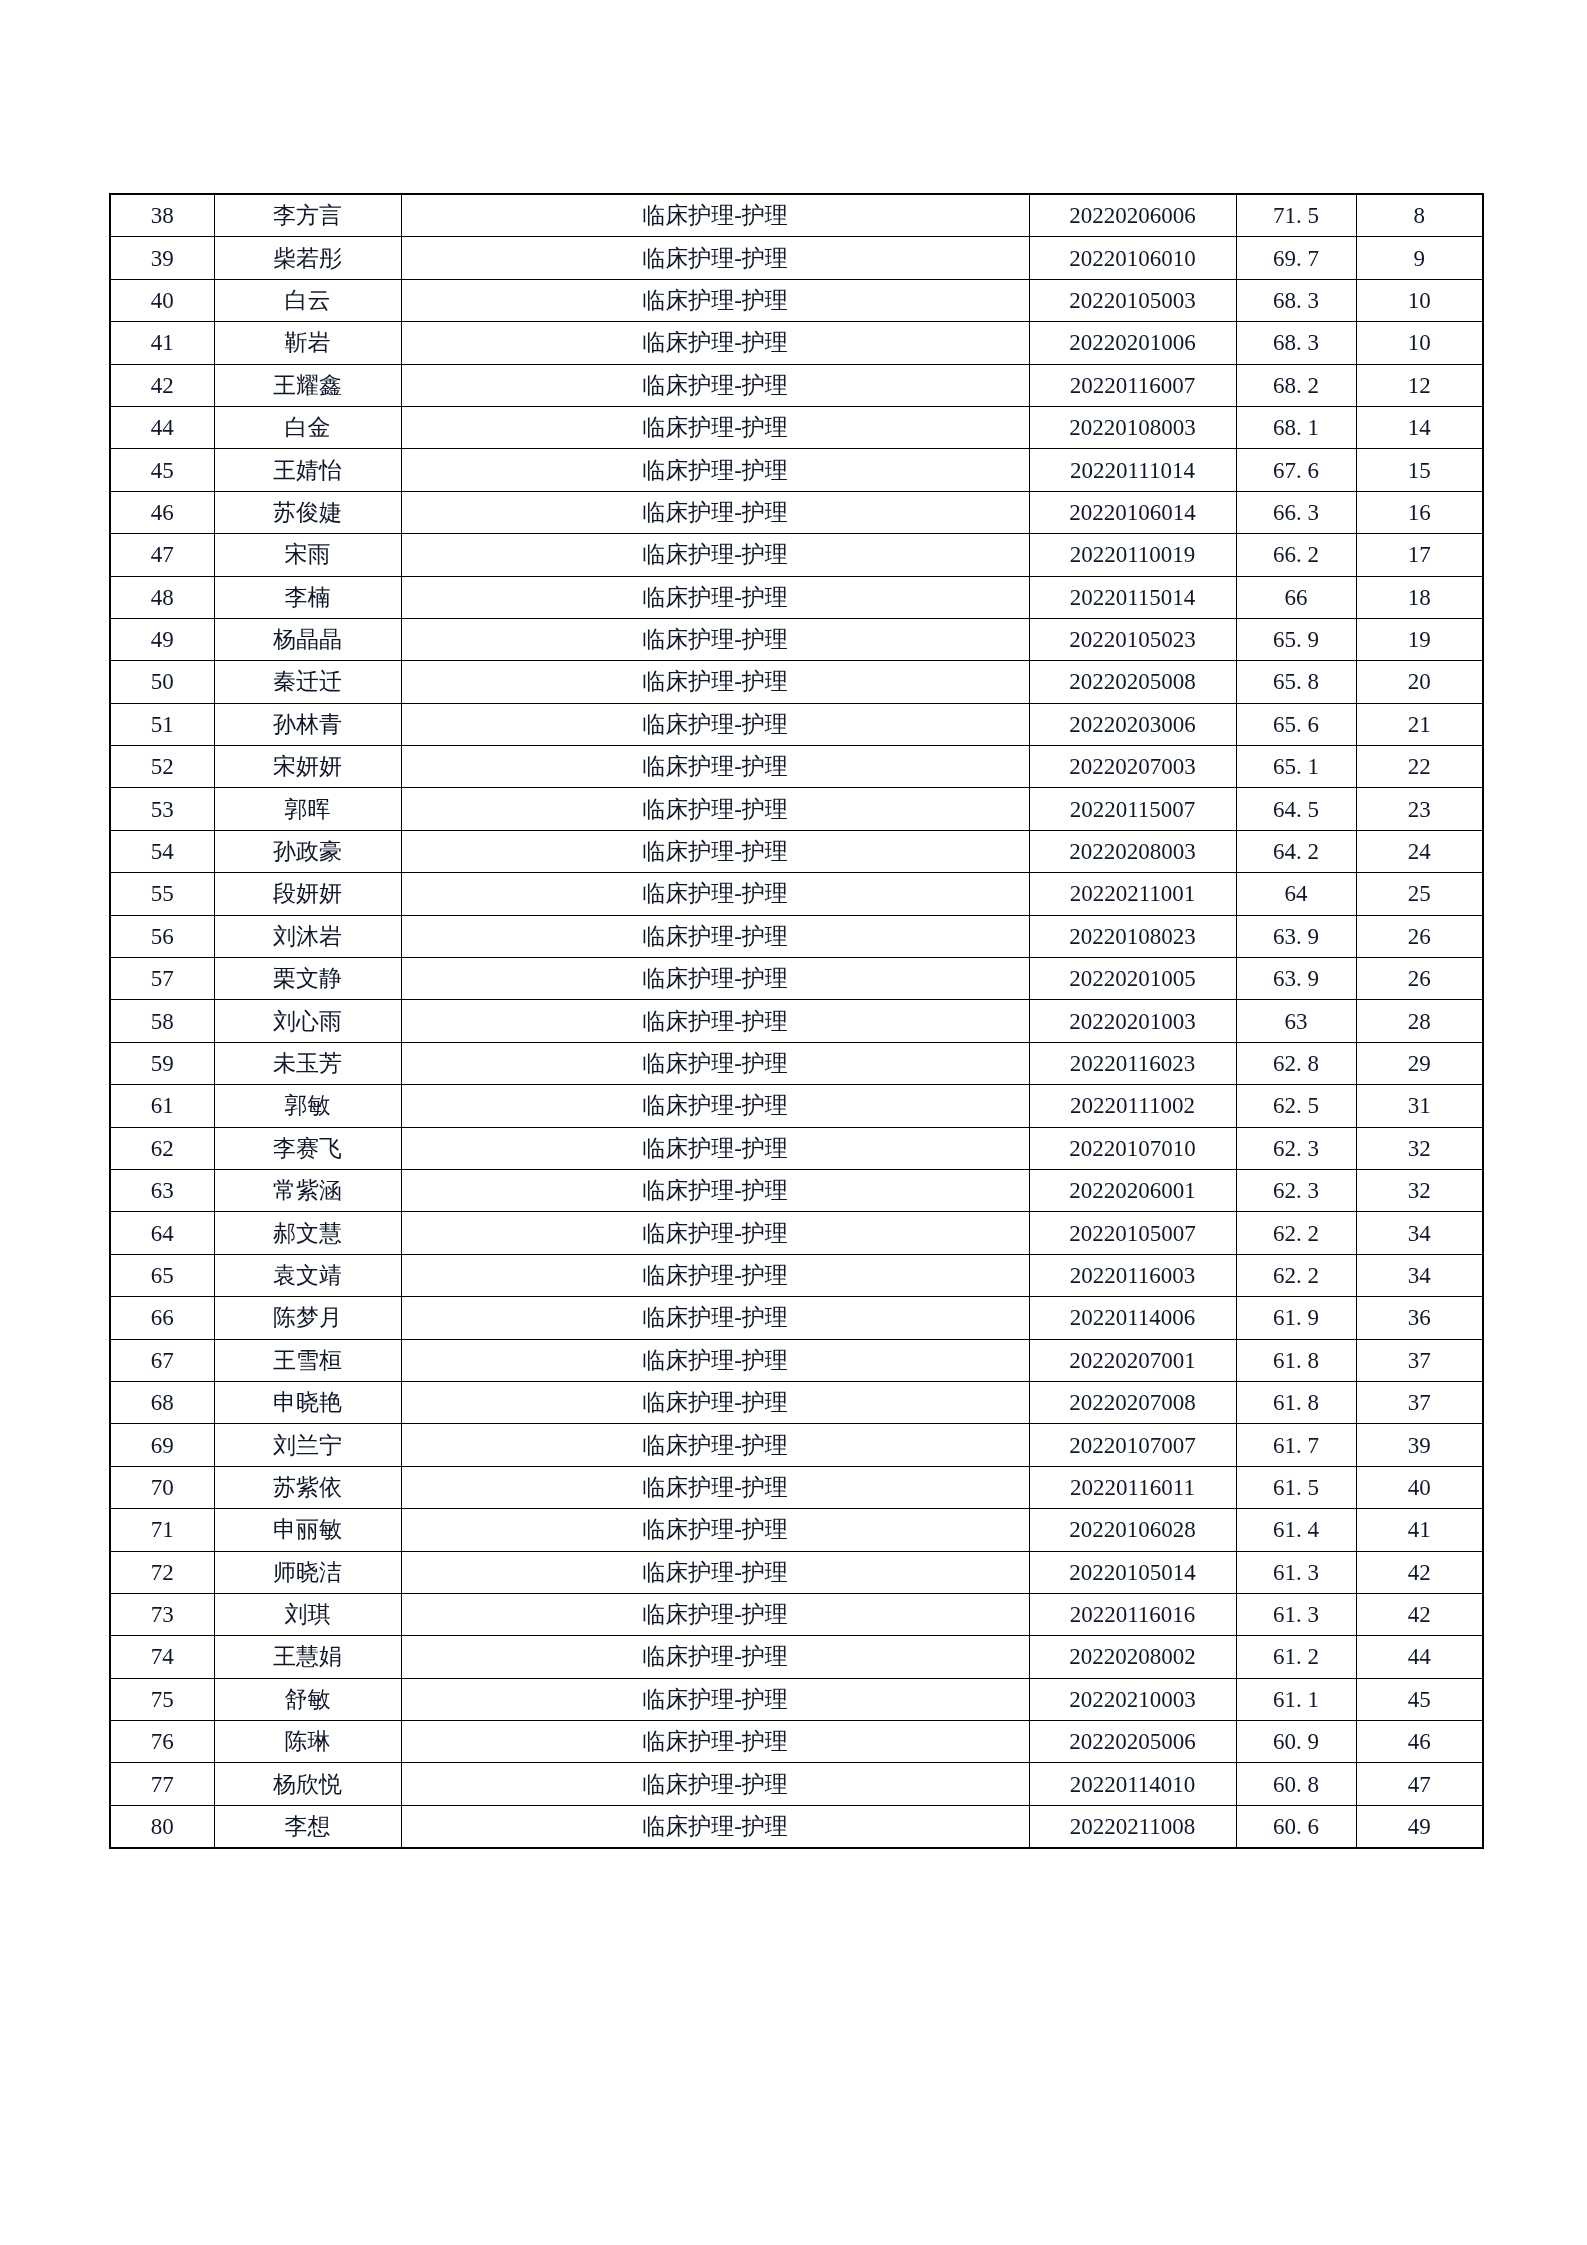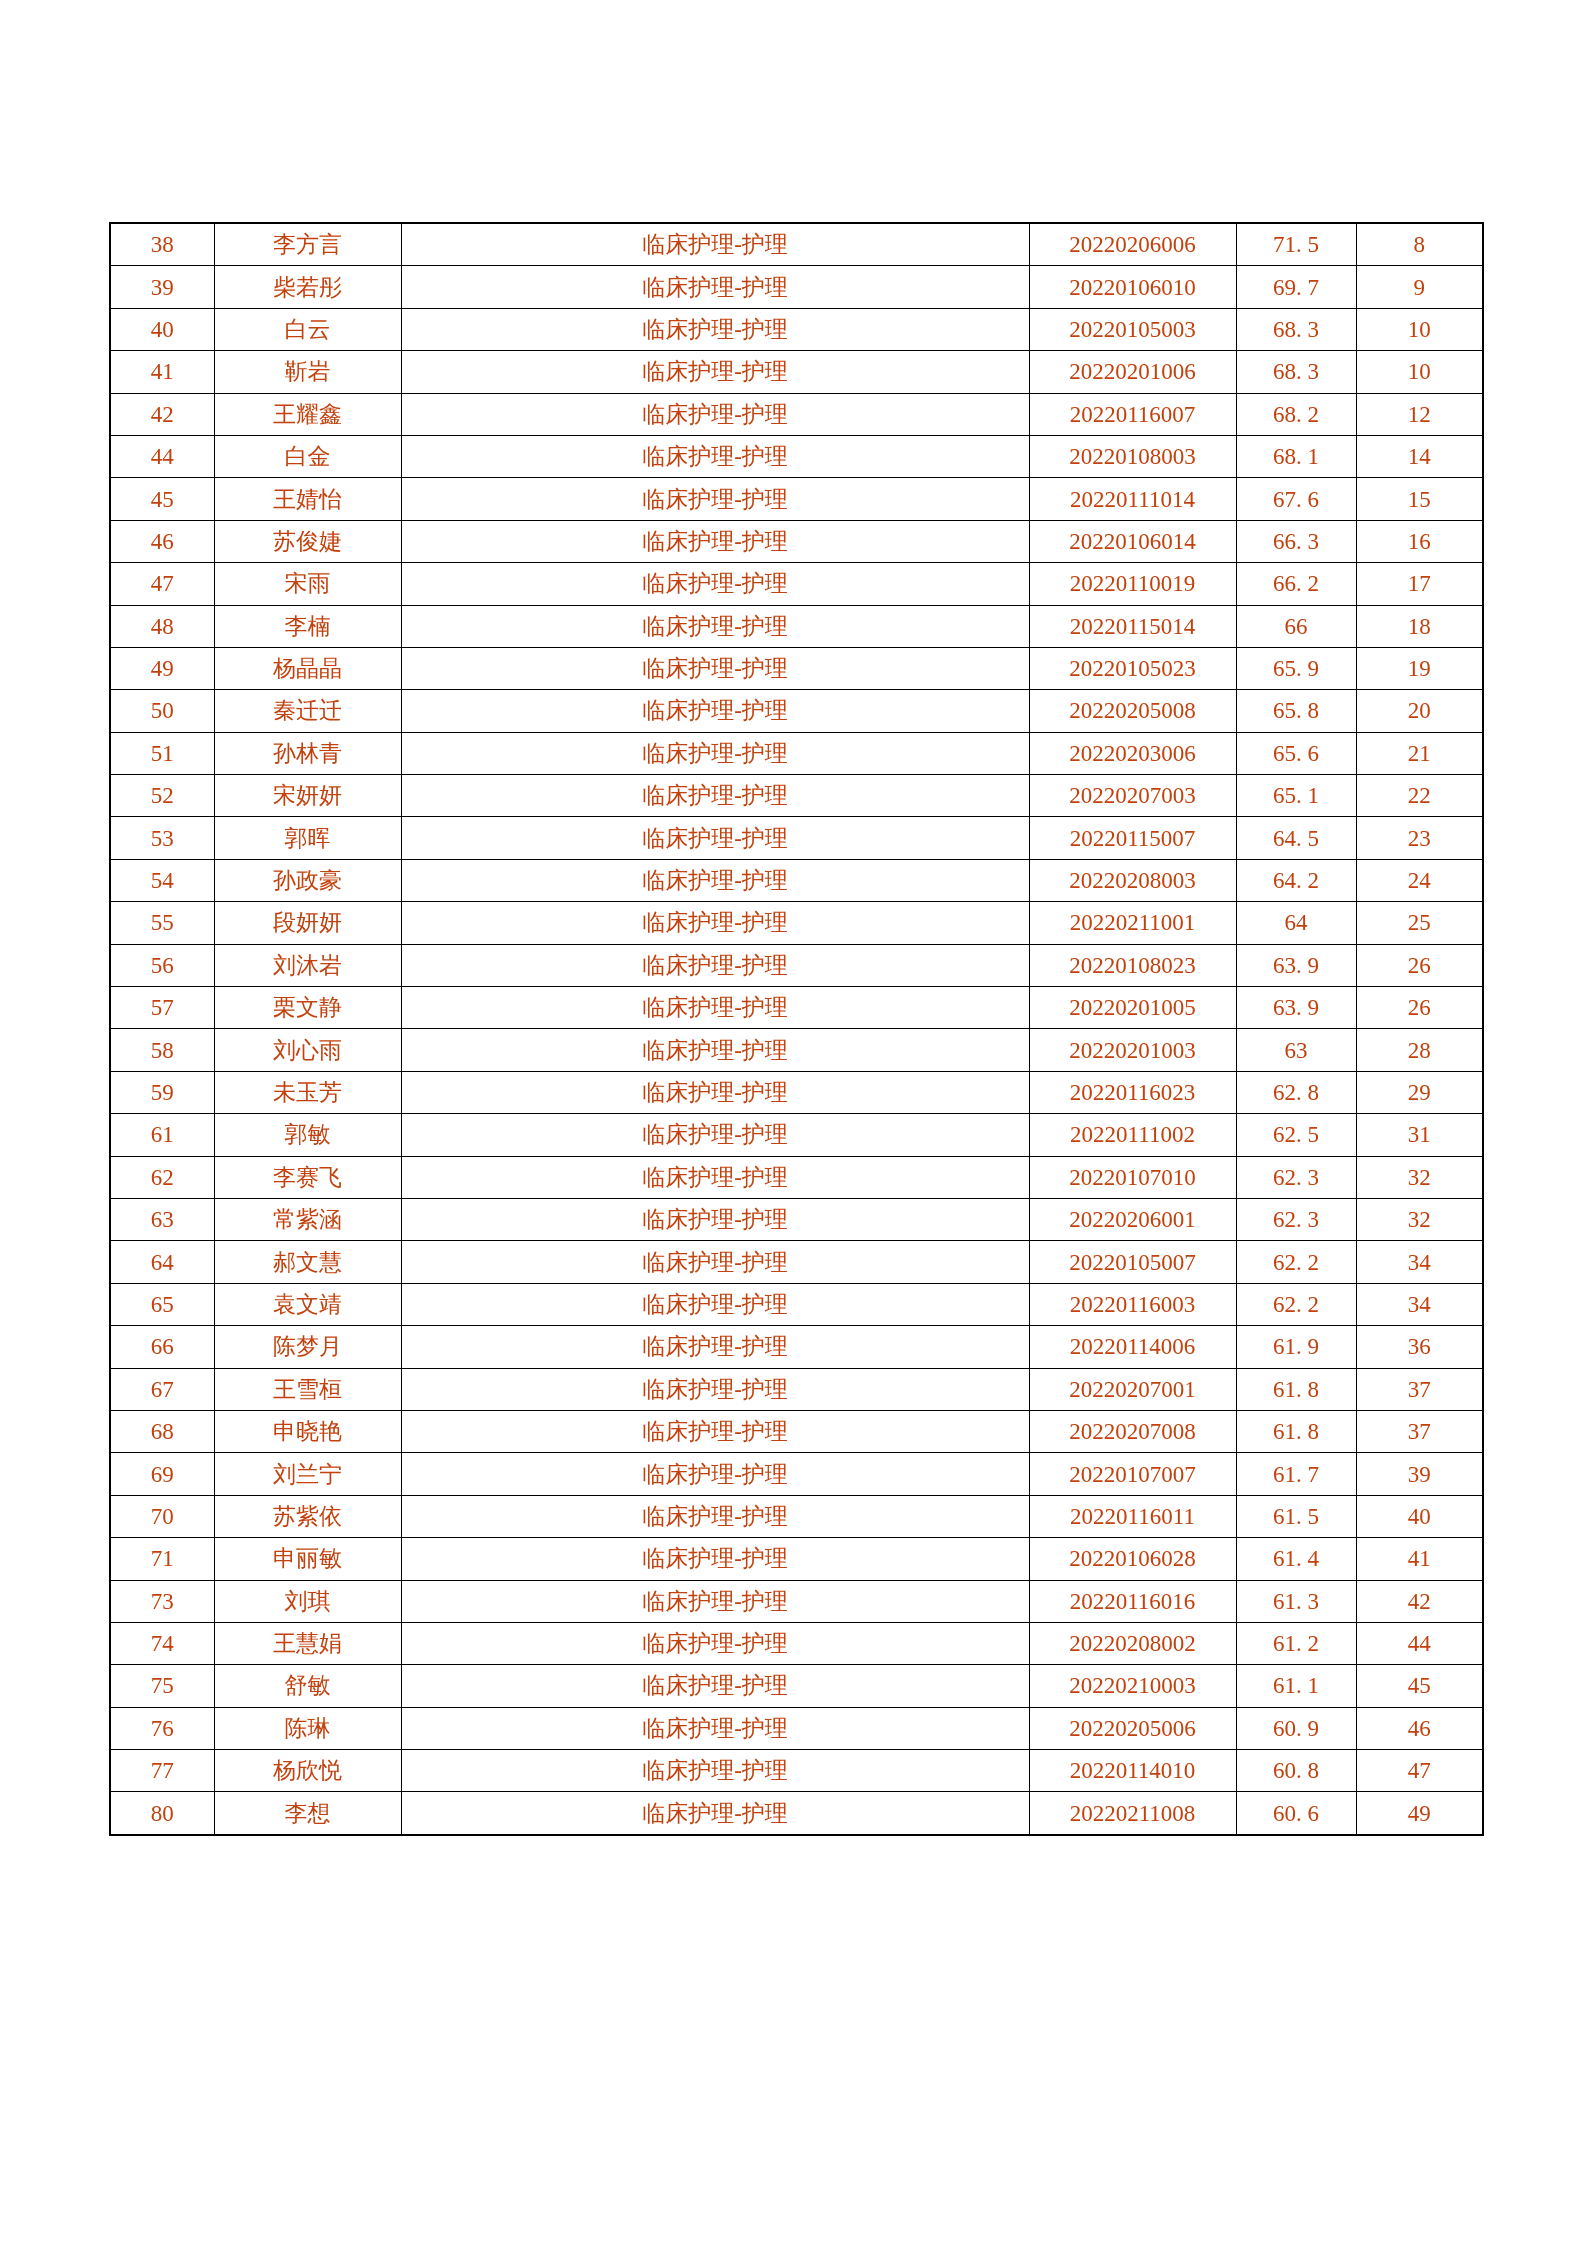--- a/index.html
+++ b/index.html
@@ -6,22 +6,21 @@
     margin: 0;
     padding: 0;
     background: #ffffff;
   }
   .page {
     position: relative;
     width: 1587px;
     height: 2135px;
     background: #ffffff;
     font-family: "Liberation Serif", serif;
-    color: #c2410c;
-    margin-top: 29px;
+    color: #0f172a;
   }
   .table-wrap {
     position: absolute;
     left: 109px;
     top: 193px;
   }
   table.score-table {
     border-collapse: collapse;
     table-layout: fixed;
     width: 1373px;
@@ -343,20 +342,28 @@
 
   <tr>
     <td>71</td>
     <td>申丽敏</td>
     <td>临床护理-护理</td>
     <td>20220106028</td>
     <td>61. 4</td>
     <td>41</td>
   </tr>
 
+  <tr>
+    <td>72</td>
+    <td>师晓洁</td>
+    <td>临床护理-护理</td>
+    <td>20220105014</td>
+    <td>61. 3</td>
+    <td>42</td>
+  </tr>
 
   <tr>
     <td>73</td>
     <td>刘琪</td>
     <td>临床护理-护理</td>
     <td>20220116016</td>
     <td>61. 3</td>
     <td>42</td>
   </tr>
 

